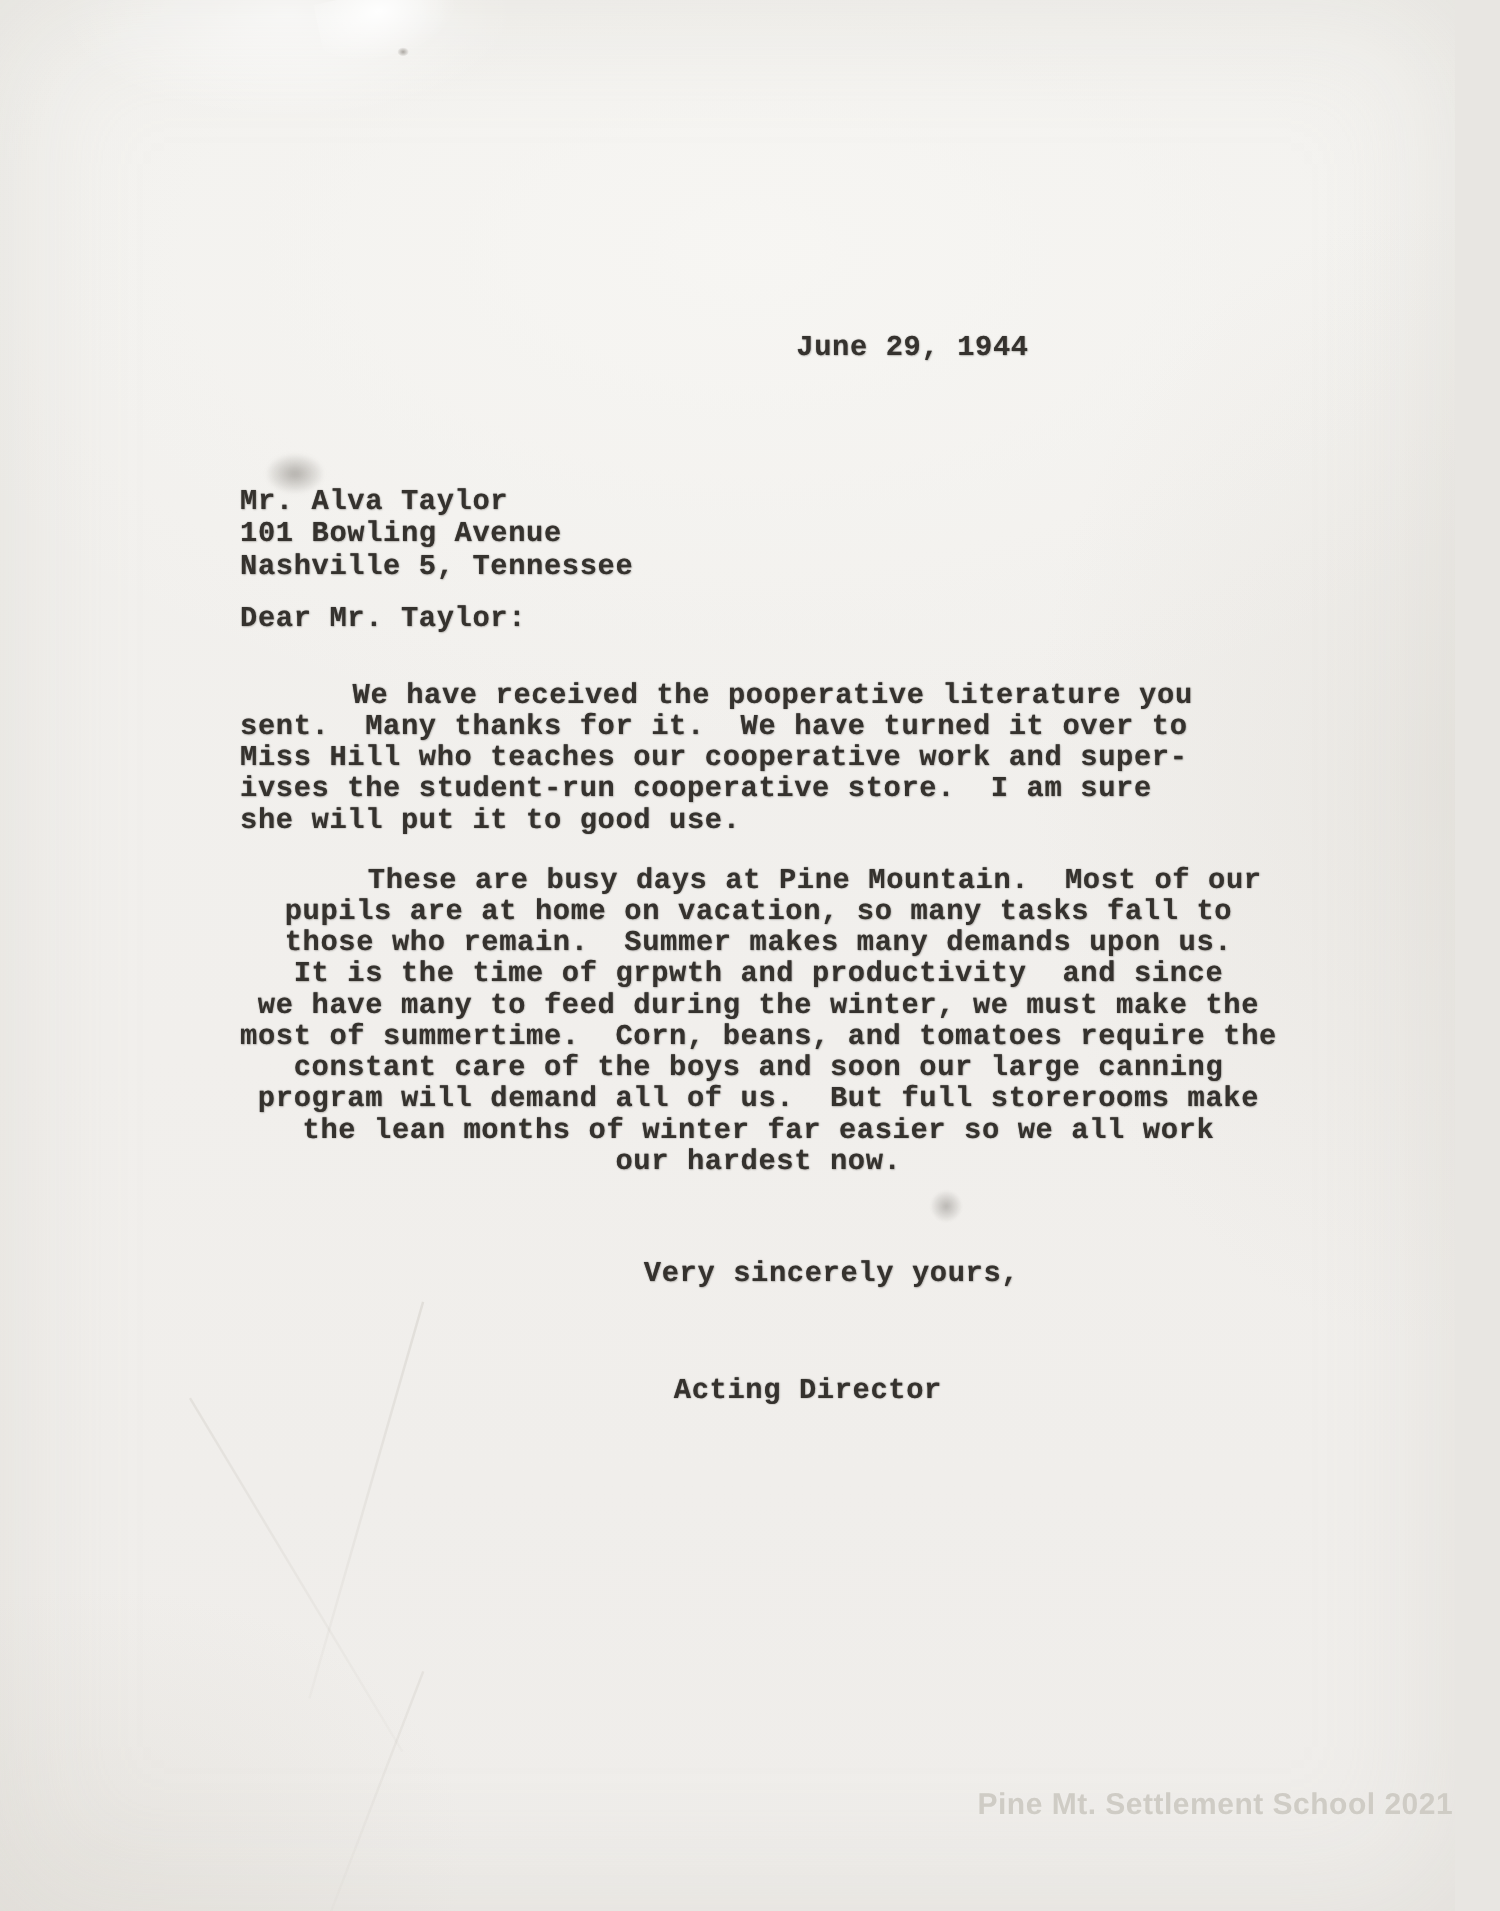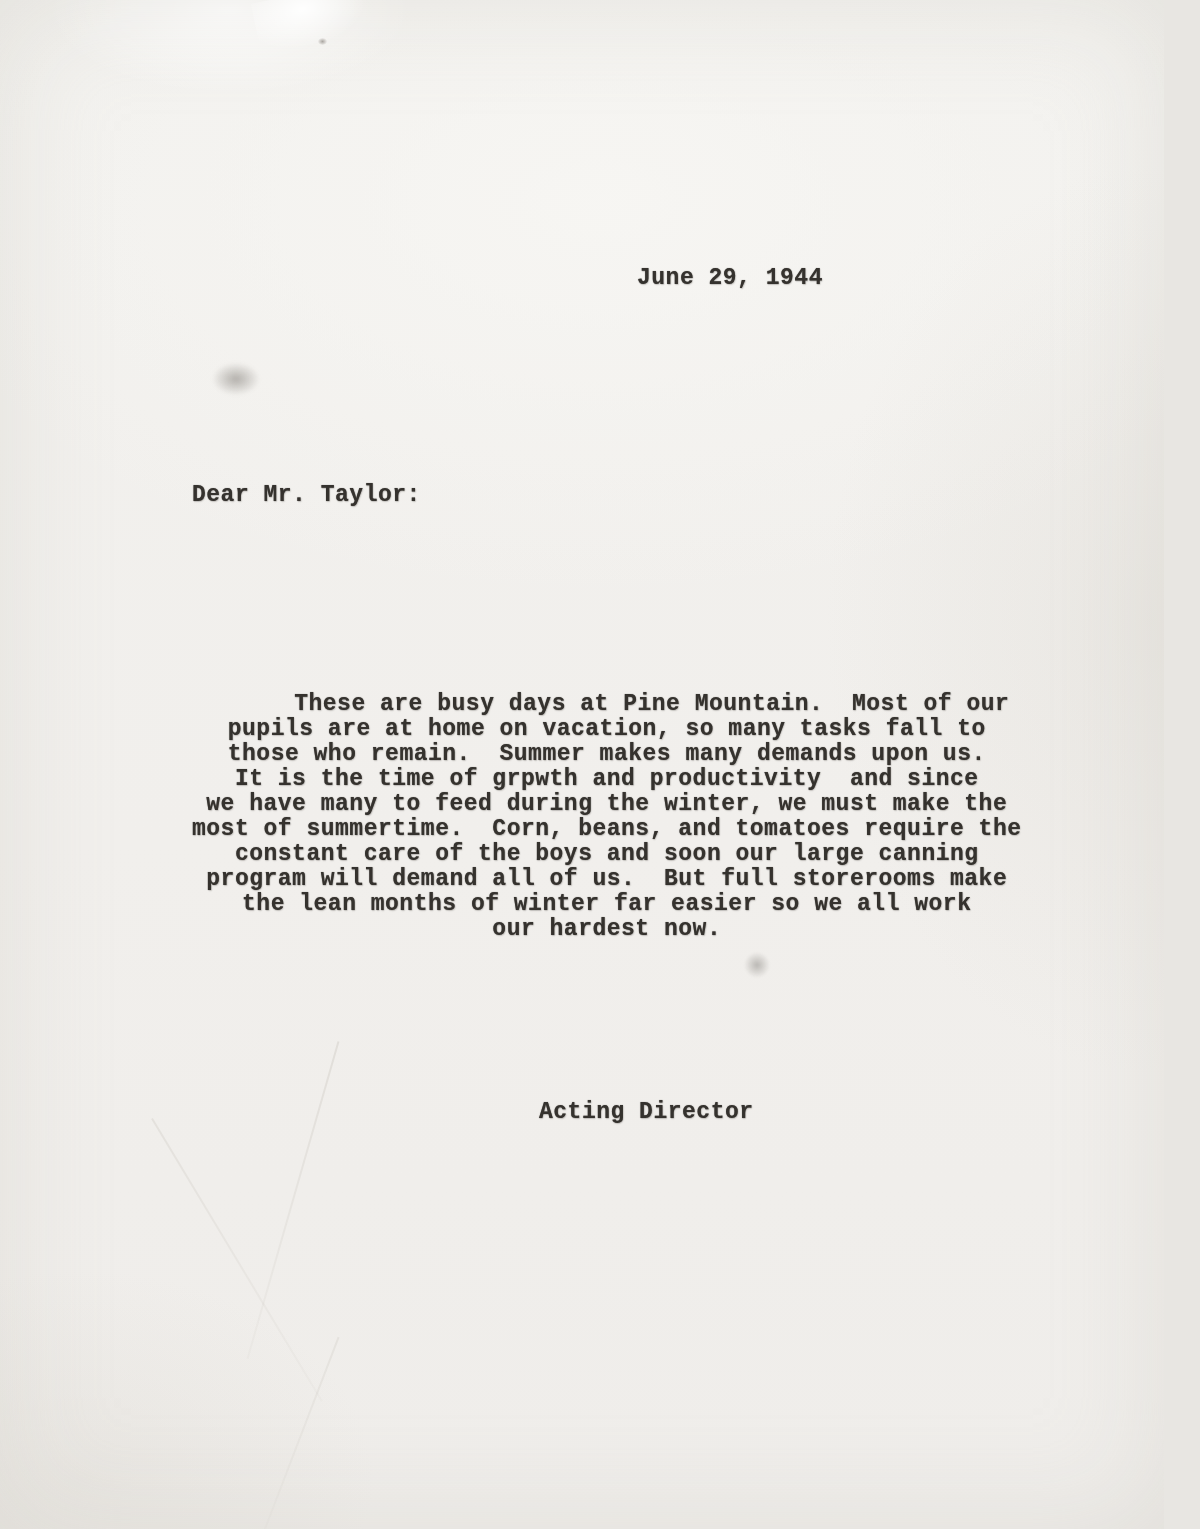--- a/index.html
+++ b/index.html
@@ -97,33 +97,43 @@
   <div class="artifact tear-top"></div>
   <div class="artifact speck-top"></div>
   <div class="artifact smudge-address"></div>
   <div class="artifact blot-thoughtfulness"></div>
   <div class="artifact crease crease-1"></div>
   <div class="artifact crease crease-2"></div>
   <div class="artifact crease crease-3"></div>
 
   <div class="type date-line">June 29, 1944</div>
 
+  <div class="type recipient-block">Mr. Alva Taylor
+101 Bowling Avenue
+Nashville 5, Tennessee</div>
 
   <div class="type salutation">Dear Mr. Taylor:</div>
 
+  <div class="type para-1 indent">We have received the pooperative literature you
+sent.  Many thanks for it.  We have turned it over to
+Miss Hill who teaches our cooperative work and super-
+ivses the student-run cooperative store.  I am sure
+she will put it to good use.</div>
 
   <div class="type para-2 indent">These are busy days at Pine Mountain.  Most of our
 pupils are at home on vacation, so many tasks fall to
 those who remain.  Summer makes many demands upon us.
 It is the time of grpwth and productivity  and since
 we have many to feed during the winter, we must make the
 most of summertime.  Corn, beans, and tomatoes require the
 constant care of the boys and soon our large canning
 program will demand all of us.  But full storerooms make
 the lean months of winter far easier so we all work
 our hardest now.</div>
 
 
+  <div class="type closing">Very sincerely yours,</div>
 
   <div class="type signature-title">Acting Director</div>
 
+  <div class="watermark">Pine Mt. Settlement School 2021</div>
 
 </div>
 
 </body></html>

